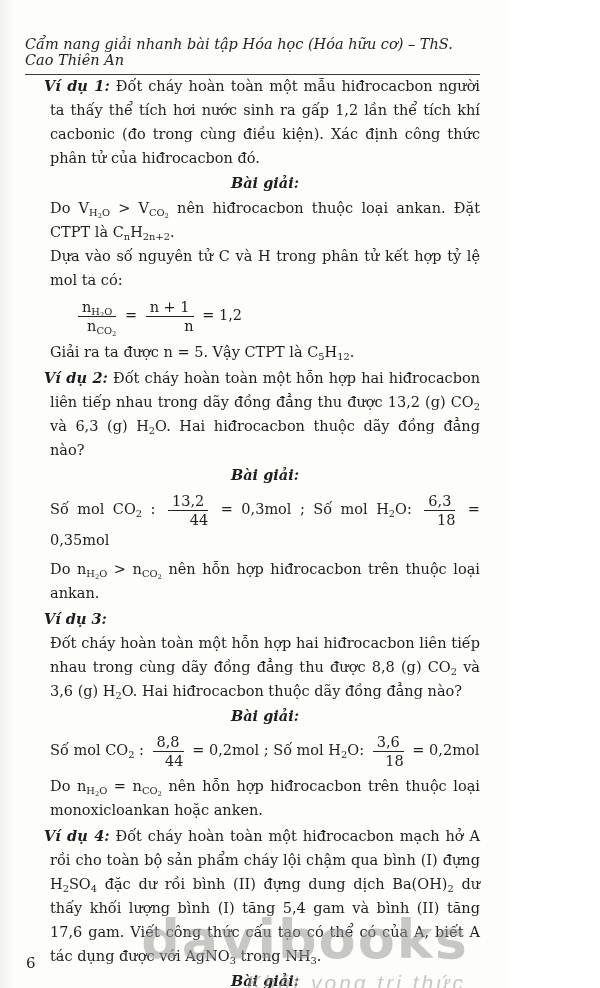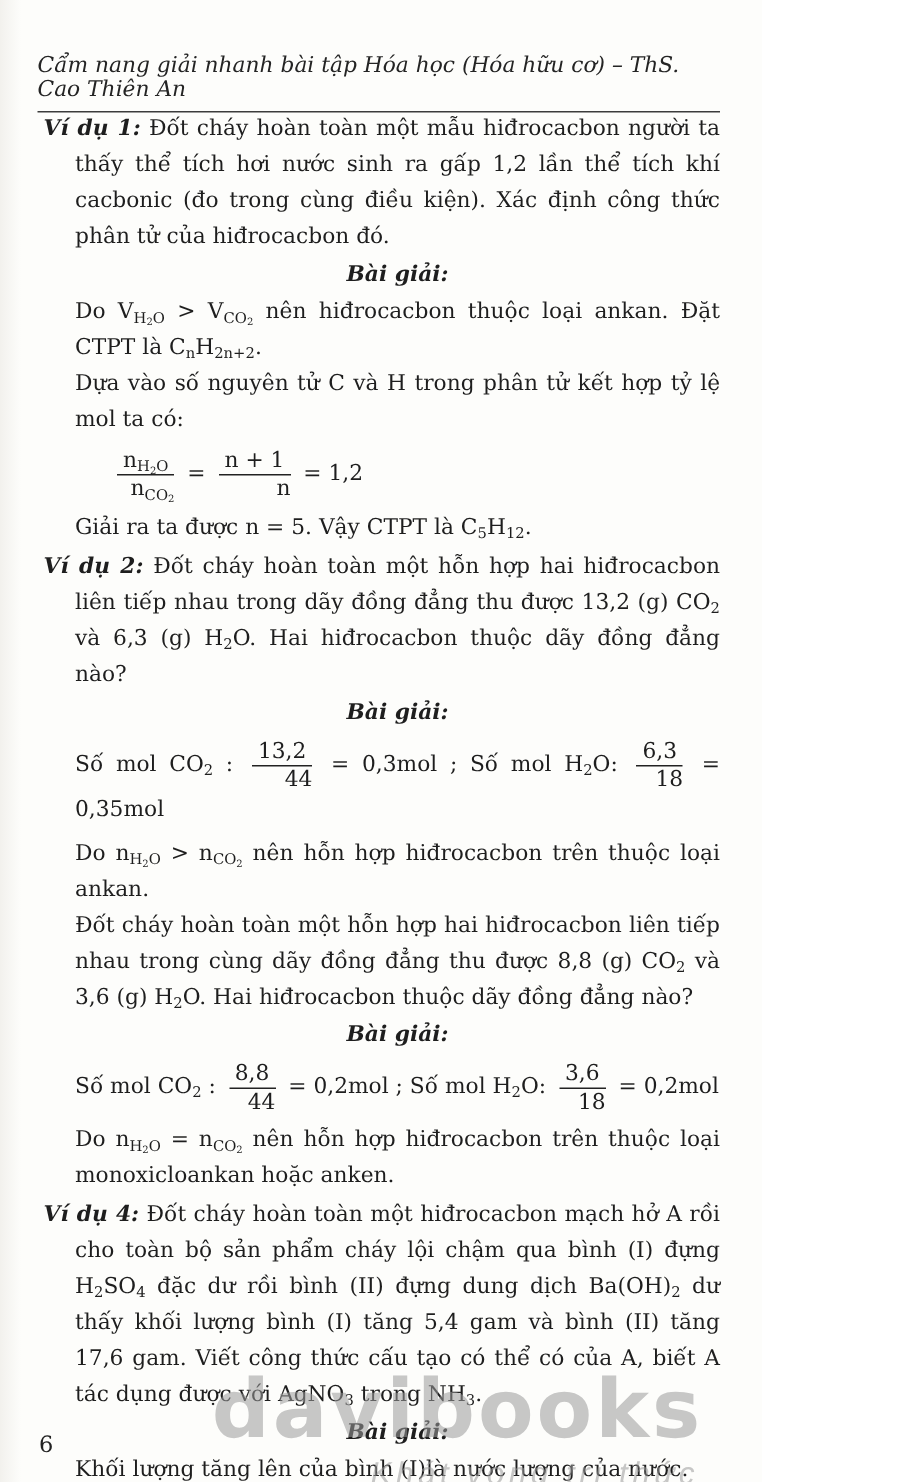--- a/index.html
+++ b/index.html
@@ -27,21 +27,21 @@
   }
   .page-body {
     position: absolute;
     top: 72px; left: 50px; right: 28px;
     font-size: 14.5px;
     line-height: 24px;
     text-align: justify;
   }
   p { margin: 0; }
   .example { text-indent: -21px; margin-top: 2px; }
-  .ex-label { font-weight: bold; font-style: italic; }
+  .ex-label { font-weight: bold; font-style: italic; margin-left: 15px; }
   .solution-heading {
     text-align: center;
     font-weight: bold;
     font-style: italic;
     margin: 1px 0;
     text-indent: 0;
   }
   .line { margin: 0; }
   .math-line { padding-left: 24px; margin: 6px 0; }
   .mol-line { margin: 5px 0; }
@@ -121,20 +121,21 @@
 
     <p class="mol-line">Số mol CO<sub>2</sub> : <span class="frac">
           <span class="num">13,2</span>
           <span class="den">44</span>
         </span> = 0,3mol  ;  Số mol H<sub>2</sub>O: <span class="frac">
           <span class="num">6,3</span>
           <span class="den">18</span>
         </span> = 0,35mol</p>
     <p class="line">Do  n<sub>H<sub>2</sub>O</sub> &gt; n<sub>CO<sub>2</sub></sub> nên hỗn hợp hiđrocacbon trên thuộc loại ankan.</p>
 
+    <p class="example"><b class="ex-label">Ví dụ 3:</b></p>
     <p class="line">Đốt cháy hoàn toàn một hỗn hợp hai hiđrocacbon liên tiếp nhau trong cùng dãy đồng đẳng thu được 8,8 (g) CO<sub>2</sub> và 3,6 (g) H<sub>2</sub>O. Hai  hiđrocacbon thuộc dãy đồng đẳng nào?</p>
 
     <p class="solution-heading">Bài giải:</p>
 
     <p class="mol-line">Số mol CO<sub>2</sub> : <span class="frac">
           <span class="num">8,8</span>
           <span class="den">44</span>
         </span> = 0,2mol  ;  Số mol H<sub>2</sub>O: <span class="frac">
           <span class="num">3,6</span>
           <span class="den">18</span>

